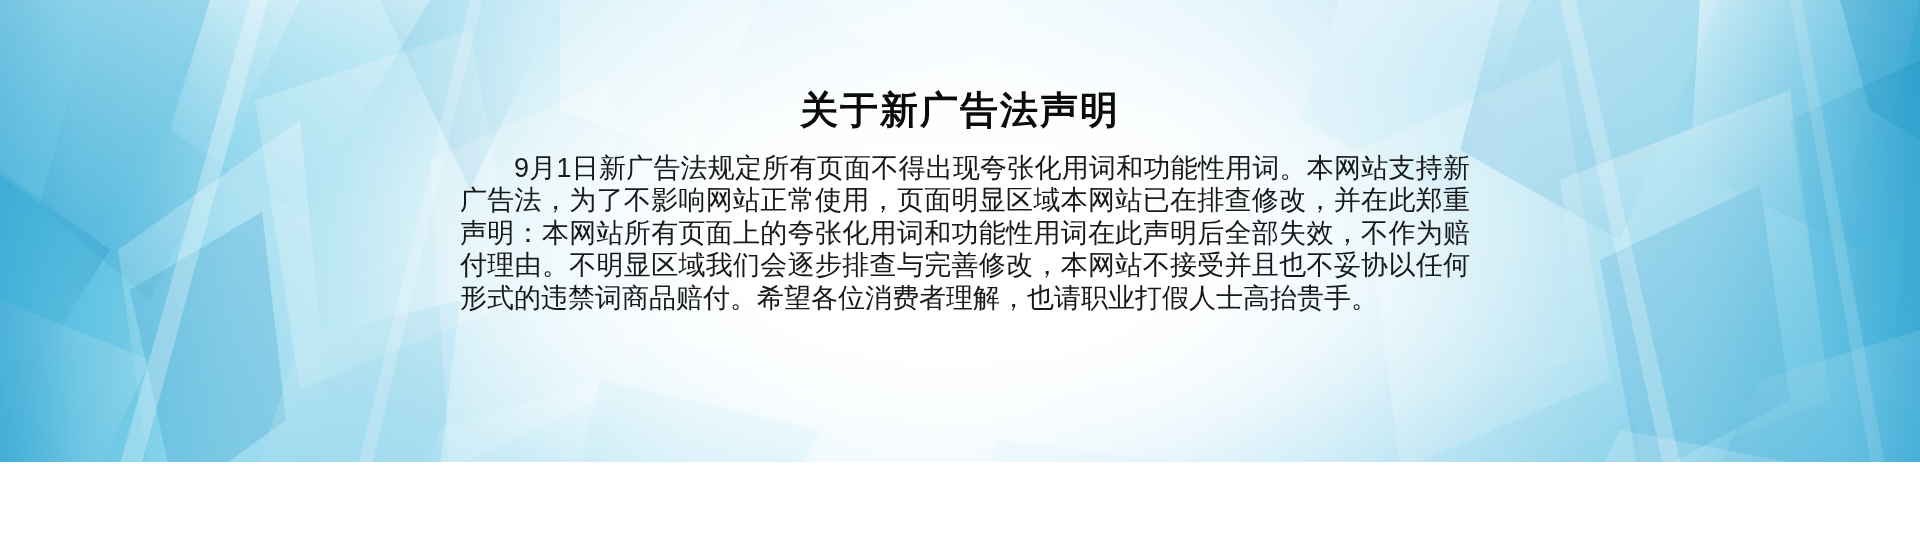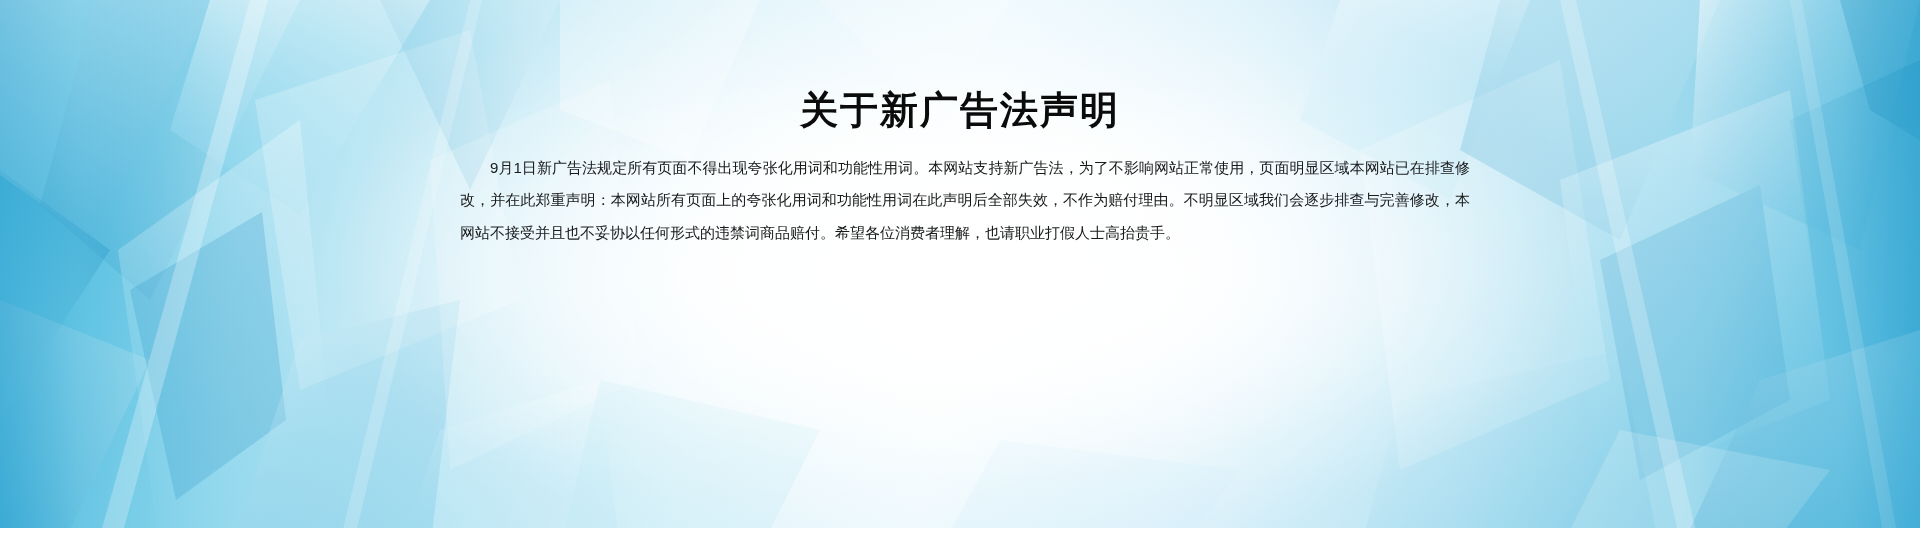--- a/index.html
+++ b/index.html
@@ -4,21 +4,21 @@
 <title>声明</title>
 <style>
   html, body {
     margin: 0;
     padding: 0;
     background: #ffffff;
   }
   #stage {
     position: relative;
     width: 1920px;
-    height: 528px;
+    height: 462px;
     overflow: hidden;
     font-family: "Liberation Sans", "DejaVu Sans", sans-serif;
   }
 
   
   .bg-base {
     position: absolute;
     inset: 0;
     background:
       radial-gradient(ellipse 820px 420px at 50% 48%,
@@ -86,21 +86,21 @@
     line-height: 44px;
     font-weight: bold;
     color: #0b0b0b;
     letter-spacing: 2px;
   }
   .notice-body {
     position: absolute;
     left: 460px;
     top: 152px;
     width: 1010px;
-    font-size: 15px;
+    font-size: 27px;
     line-height: 32.4px;
     color: #17191a;
     text-align: justify;
     text-justify: inter-ideograph;
   }
   .para { margin: 0; }
   .para.indent { text-indent: 2em; }
 </style>
 </head>
 <body>

